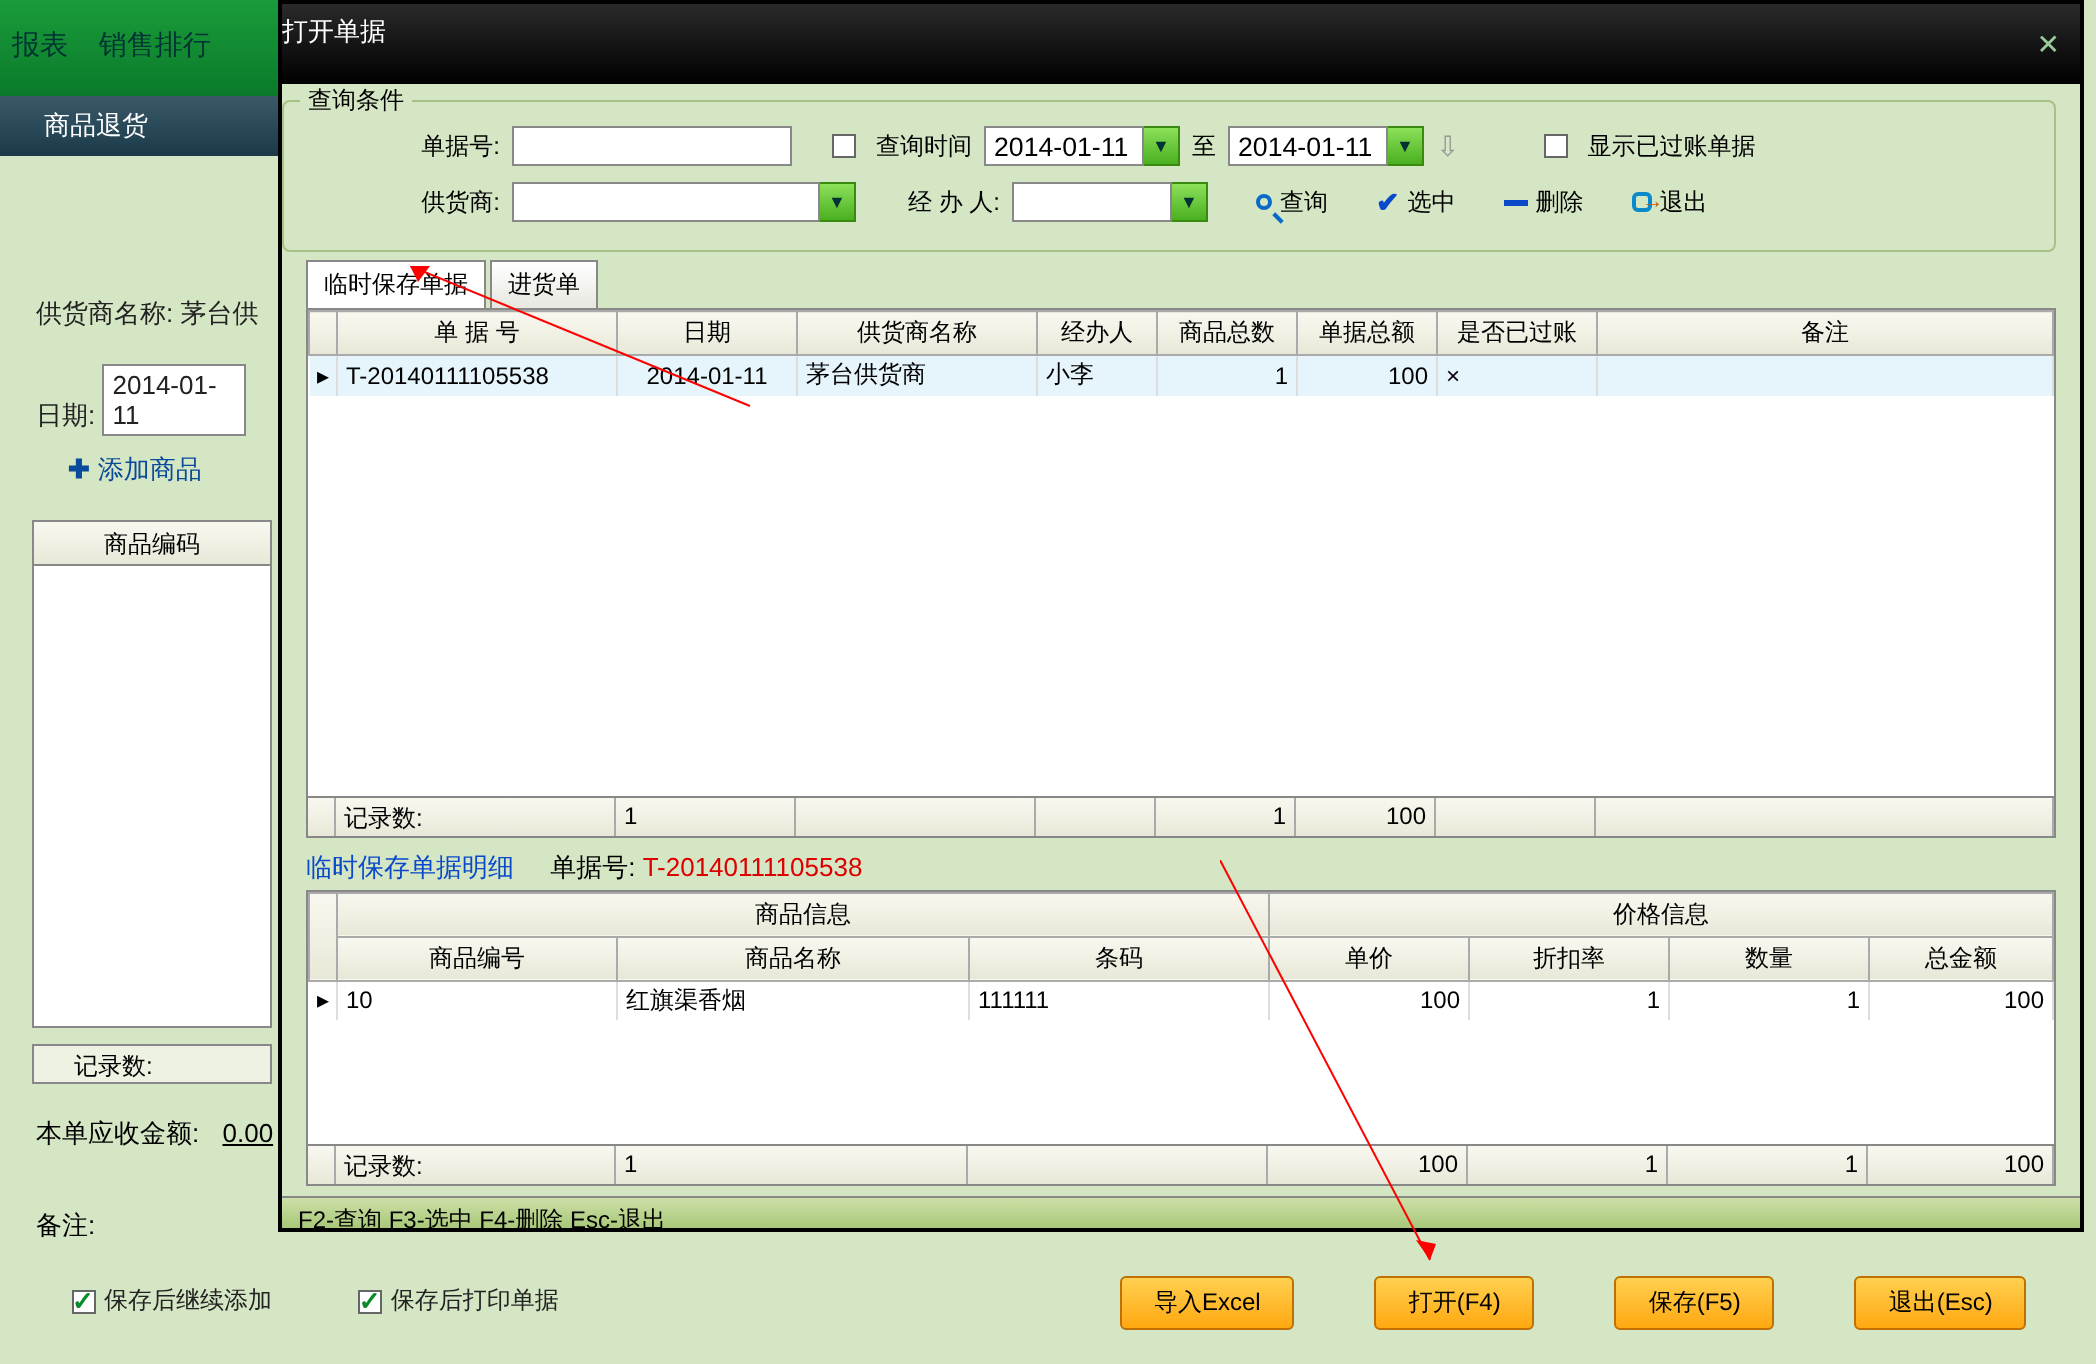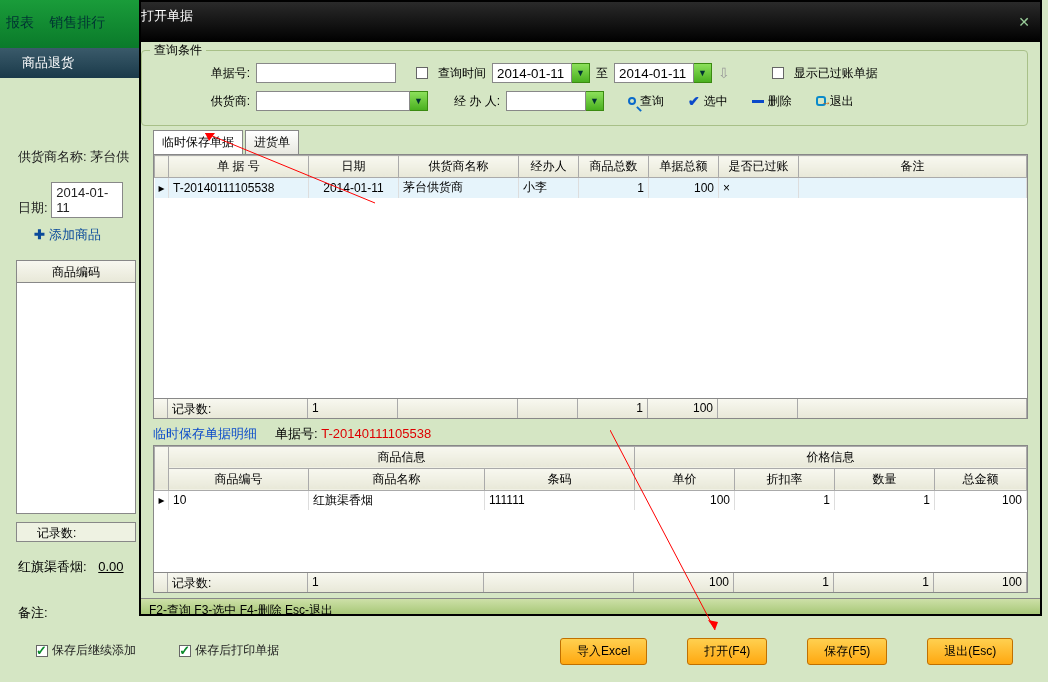--- a/index.html
+++ b/index.html
@@ -107,21 +107,21 @@
 </div>
 <div class="bg-addbtn">
   <span class="plus">✚</span><span>添加商品</span>
 </div>
 <div class="bg-table">
   <div class="hdr">商品编码</div>
   <div class="body"></div>
 </div>
 <div class="bg-recordcount">记录数:</div>
 <div class="bg-total">
-  <span>红旗渠香烟:</span>
+  <span>本单应收金额:</span>
   <span style="margin-left:8px;text-decoration:underline;">0.00</span>
 </div>
 <div class="bg-remark">备注:</div>
 <div class="bg-checks">
   <label><span class="chk checked"></span><span>保存后继续添加</span></label>
   <label><span class="chk checked"></span><span>保存后打印单据</span></label>
 </div>
 
 <div class="dialog">
   <div class="dlg-title">

